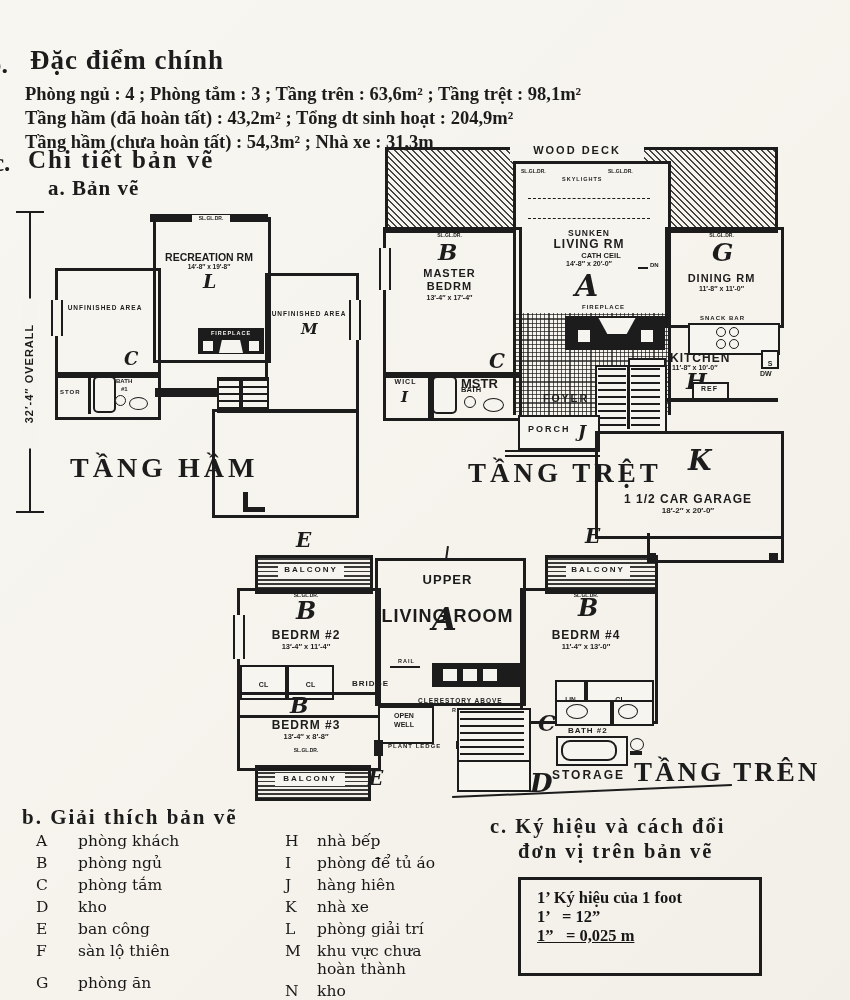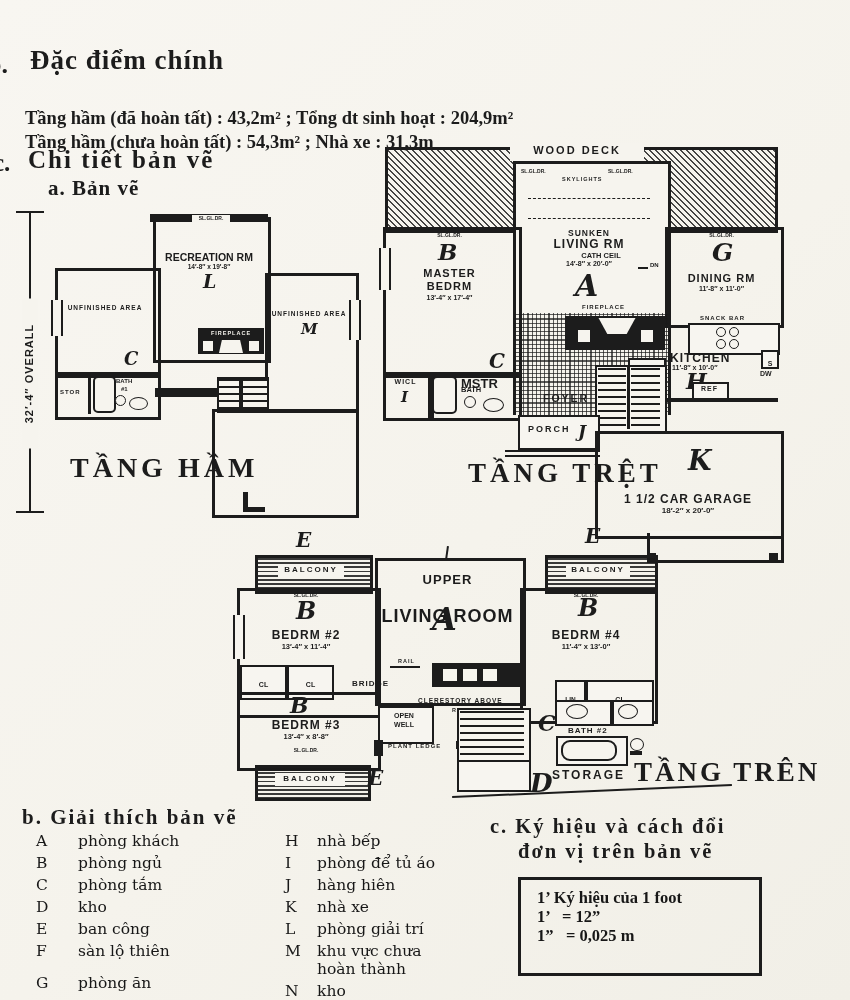--- a/index.html
+++ b/index.html
@@ -27,20 +27,21 @@
   .legletter{width:42px;flex:none;}
   .leglabel{white-space:normal;}
 </style>
 </head>
 <body>
 
 <div id="canvas">
 
   <div class="t serif" style="left:-13px;top:50px;font-size:26px;">b.</div>
   <div class="t serif" style="left:30px;top:45px;font-size:27px;letter-spacing:1px;">Đặc điểm chính</div>
+  <div class="t serif" style="left:25px;top:84px;font-size:18.5px;">Phòng ngủ : 4  ;  Phòng tắm : 3  ;  Tầng trên : 63,6m²  ;  Tầng trệt : 98,1m²</div>
   <div class="t serif" style="left:25px;top:108px;font-size:18.5px;">Tầng hầm (đã hoàn tất) : 43,2m²  ;  Tổng dt sinh hoạt : 204,9m²</div>
   <div class="t serif" style="left:25px;top:132px;font-size:18.5px;">Tầng hầm (chưa hoàn tất) : 54,3m²  ;  Nhà xe : 31,3m</div>
   <div class="t serif" style="left:-7px;top:149px;font-size:25px;">c.</div>
   <div class="t serif" style="left:28px;top:146px;font-size:25px;letter-spacing:2px;">Chi tiết bản vẽ</div>
   <div class="t serif" style="left:48px;top:176px;font-size:21px;letter-spacing:1px;">a. Bản vẽ</div>
 
   <div>
 
     <div class="blk" style="left:29px;top:212px;width:2px;height:300px;"></div>
     <div class="blk" style="left:16px;top:211px;width:28px;height:2px;"></div>
@@ -325,16 +326,16 @@
         <span class="leglabel">kho</span>
       </div>
   </div>
 
   <div class="t serif" style="left:490px;top:815px;font-size:20.5px;letter-spacing:2px;">c. Ký hiệu và cách đổi</div>
   <div class="t serif" style="left:518px;top:840px;font-size:20.5px;letter-spacing:2px;">đơn vị trên bản vẽ</div>
 
   <div style="position:absolute;left:518px;top:877px;width:244px;height:99px;border:3px solid #1c1c1c;font-family:'Liberation Serif','DejaVu Serif',serif;font-weight:bold;font-size:16.5px;line-height:19px;padding:8px 0 18px 16px;box-sizing:border-box;color:#171717;">
     <div style="white-space:pre;">1’ Ký hiệu của 1 foot</div>
     <div style="white-space:pre;">1’   = 12”</div>
-    <div style="white-space:pre;">1”   = 0,025 m</div>
+    <div style="white-space:pre;text-decoration:underline;">1”   = 0,025 m</div>
   </div>
 
 </div>
 
 </body></html>

